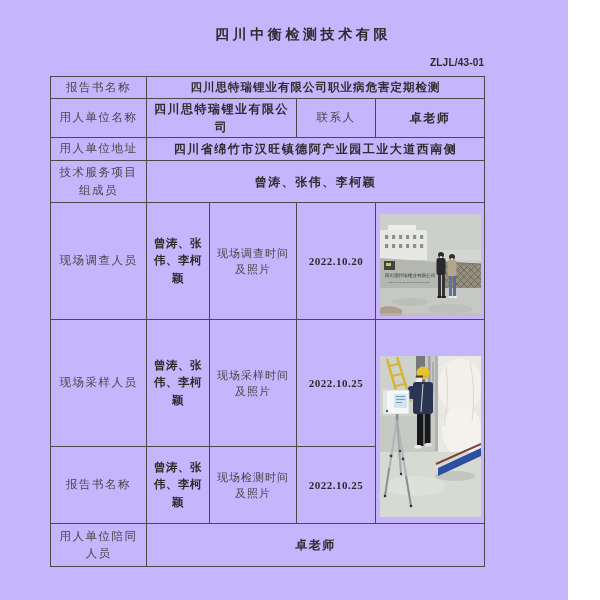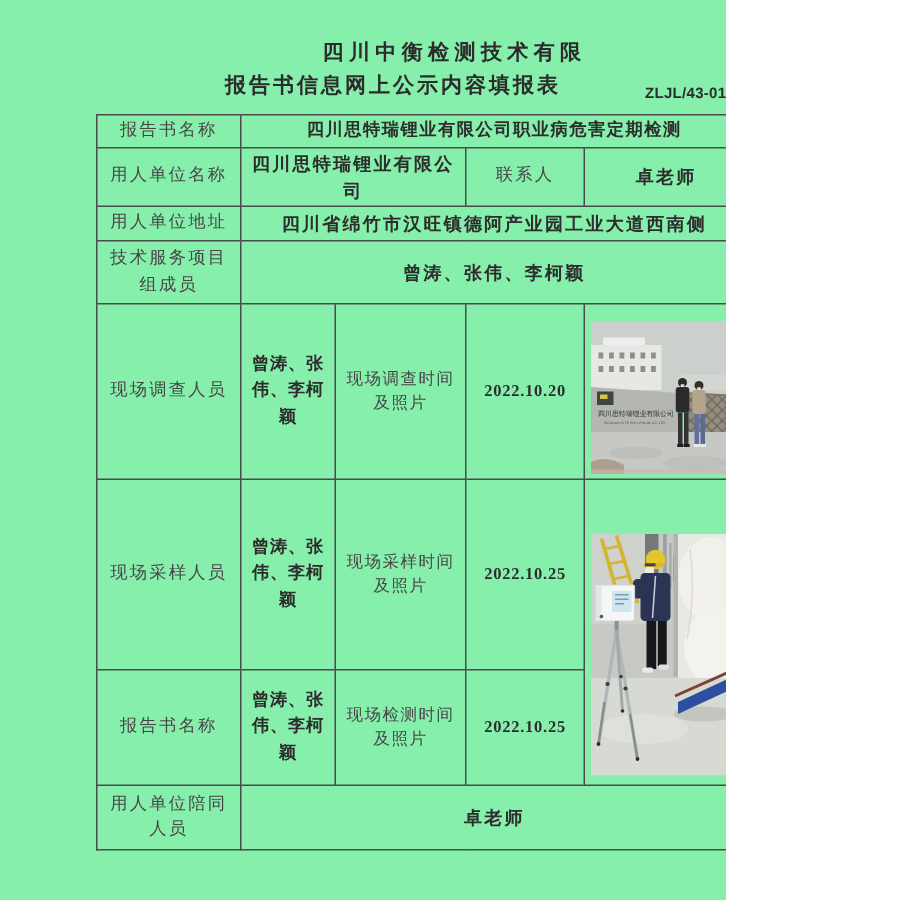--- a/index.html
+++ b/index.html
@@ -1,27 +1,27 @@
 <!DOCTYPE html>
 <html><head>
 <meta charset="utf-8">
 <style>
   html,body{margin:0;padding:0;background:#ffffff;}
   .page{
-    position:relative;width:484px;height:600px;background:#86efac;overflow:hidden;
+    position:relative;width:568px;height:600px;background:#c4b5fd;overflow:hidden;
     font-family:"Liberation Sans","DejaVu Sans",sans-serif;color:#2e2e2e;
   }
   .title1{position:absolute;left:215px;top:26px;font-size:14px;font-weight:700;
     letter-spacing:3.6px;color:#2c2c2c;white-space:nowrap;}
   .title2{position:absolute;left:150px;top:48px;font-size:14px;font-weight:700;
     letter-spacing:2px;color:#2c2c2c;white-space:nowrap;}
   .doccode{position:absolute;left:430px;top:57px;font-size:10px;font-weight:700;
     letter-spacing:.2px;color:#2c2c2c;white-space:nowrap;}
   table.form{
-    position:absolute;left:64px;top:76px;border-collapse:collapse;table-layout:fixed;
+    position:absolute;left:50px;top:76px;border-collapse:collapse;table-layout:fixed;
     width:434px;
   }
   table.form td{
     border:1px solid #4a4a4a;text-align:center;vertical-align:middle;
     padding:1px 4px;line-height:1.5;overflow:hidden;
   }
   .lbl{font-size:11.5px;letter-spacing:1.5px;color:#474747;font-weight:400;}
   .val{font-size:12px;letter-spacing:1.5px;color:#2d2d2d;font-weight:700;}
   td.report-val{font-size:11.5px;letter-spacing:1px;font-weight:700;color:#2d2d2d;margin-left:40px;}
   td.members{font-size:11.5px;letter-spacing:.5px;font-weight:700;color:#2d2d2d;padding:1px 4px;}
@@ -31,21 +31,20 @@
   .photo{display:block;margin:0 auto;}
   .ph1{margin-top:8px;}
   .ph2{margin-top:30px;}
 </style>
 </head>
 <body>
 
 <div class="page">
 
   <div class="title1">四川中衡检测技术有限</div>
-  <div class="title2">报告书信息网上公示内容填报表</div>
   <div class="doccode">ZLJL/43-01</div>
 
   <table class="form">
     <colgroup>
       <col style="width:96px">
         <col style="width:63px">
         <col style="width:87px">
       <col style="width:79px">
         <col style="width:109px">
     </colgroup>

